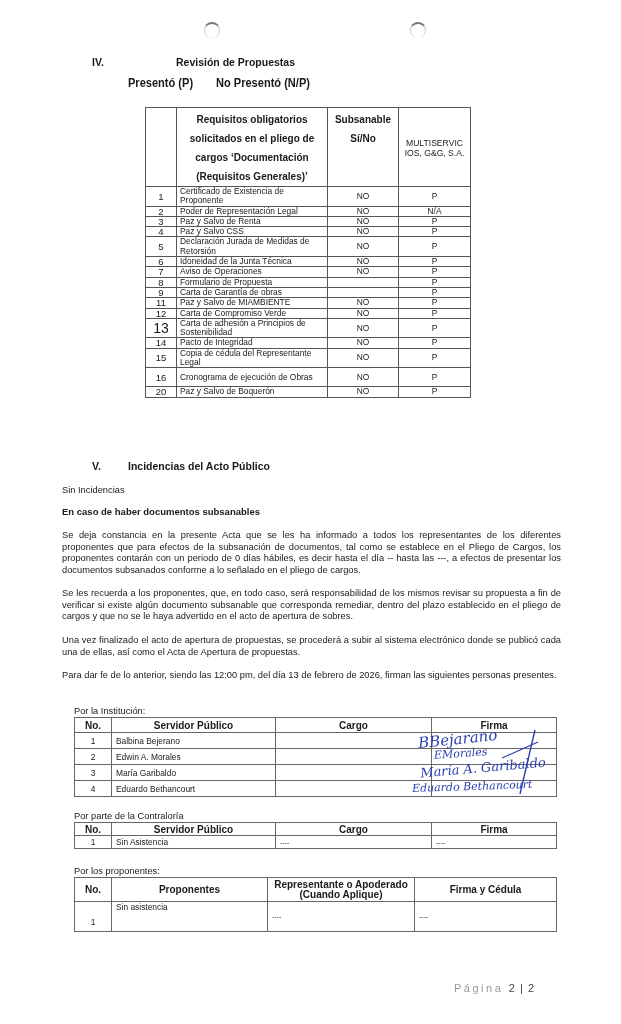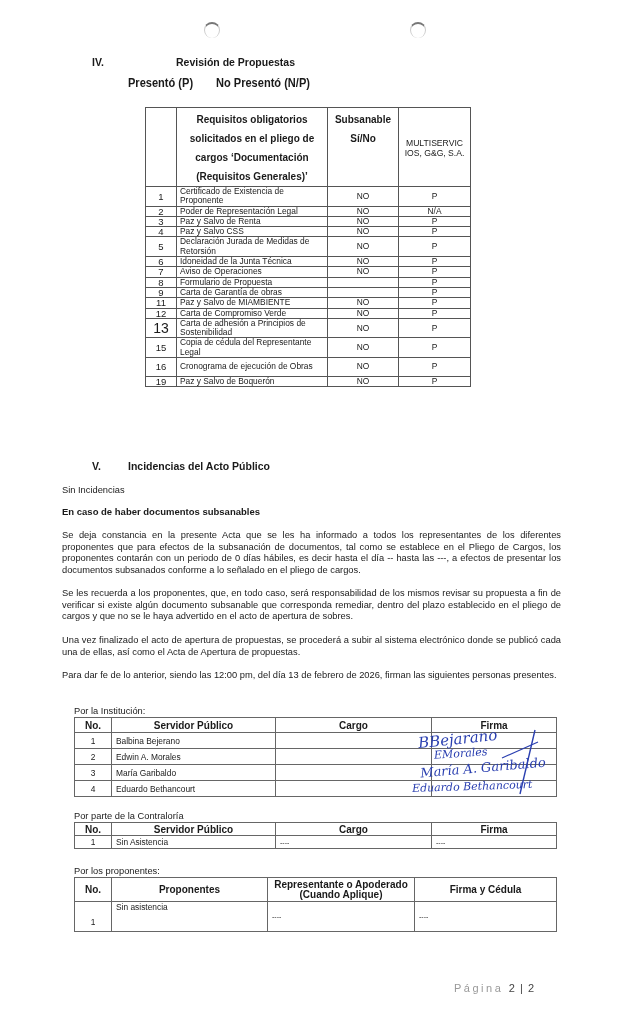--- a/index.html
+++ b/index.html
@@ -107,34 +107,40 @@
         <td>Carta de Compromiso Verde</td>
         <td class="c">NO</td>
         <td class="c">P</td>
       </tr>
       <tr style="height: 19px;">
         <td class="c" style="font-size: 14px;">13</td>
         <td>Carta de adhesión a Principios de Sostenibilidad</td>
         <td class="c">NO</td>
         <td class="c">P</td>
       </tr>
+      <tr style="height: 10px;">
+        <td class="c" style="font-size: 9.5px;">14</td>
+        <td>Pacto de Integridad</td>
+        <td class="c">NO</td>
+        <td class="c">P</td>
+      </tr>
       <tr style="height: 19px; margin-top: 40px;">
         <td class="c" style="font-size: 9.5px;">15</td>
         <td>Copia de cédula del Representante Legal</td>
         <td class="c">NO</td>
         <td class="c">P</td>
       </tr>
       <tr style="height: 19px;">
         <td class="c" style="font-size: 9.5px;">16</td>
         <td>Cronograma de ejecución de Obras</td>
         <td class="c">NO</td>
         <td class="c">P</td>
       </tr>
       <tr style="height: 10px;">
-        <td class="c" style="font-size: 9.5px;">19</td>
+        <td class="c" style="font-size: 9.5px;">20</td>
         <td>Paz y Salvo de Boquerón</td>
         <td class="c">NO</td>
         <td class="c">P</td>
       </tr>
     </tbody>
 </table>
 
 <div class="abs sec-title" style="left:92px; top:460px;">V.</div>
 <div class="abs sec-title" style="left:128px; top:460px;">Incidencias del Acto Público</div>
 <div class="abs small" style="left:62px; top:485px;">Sin Incidencias</div>

